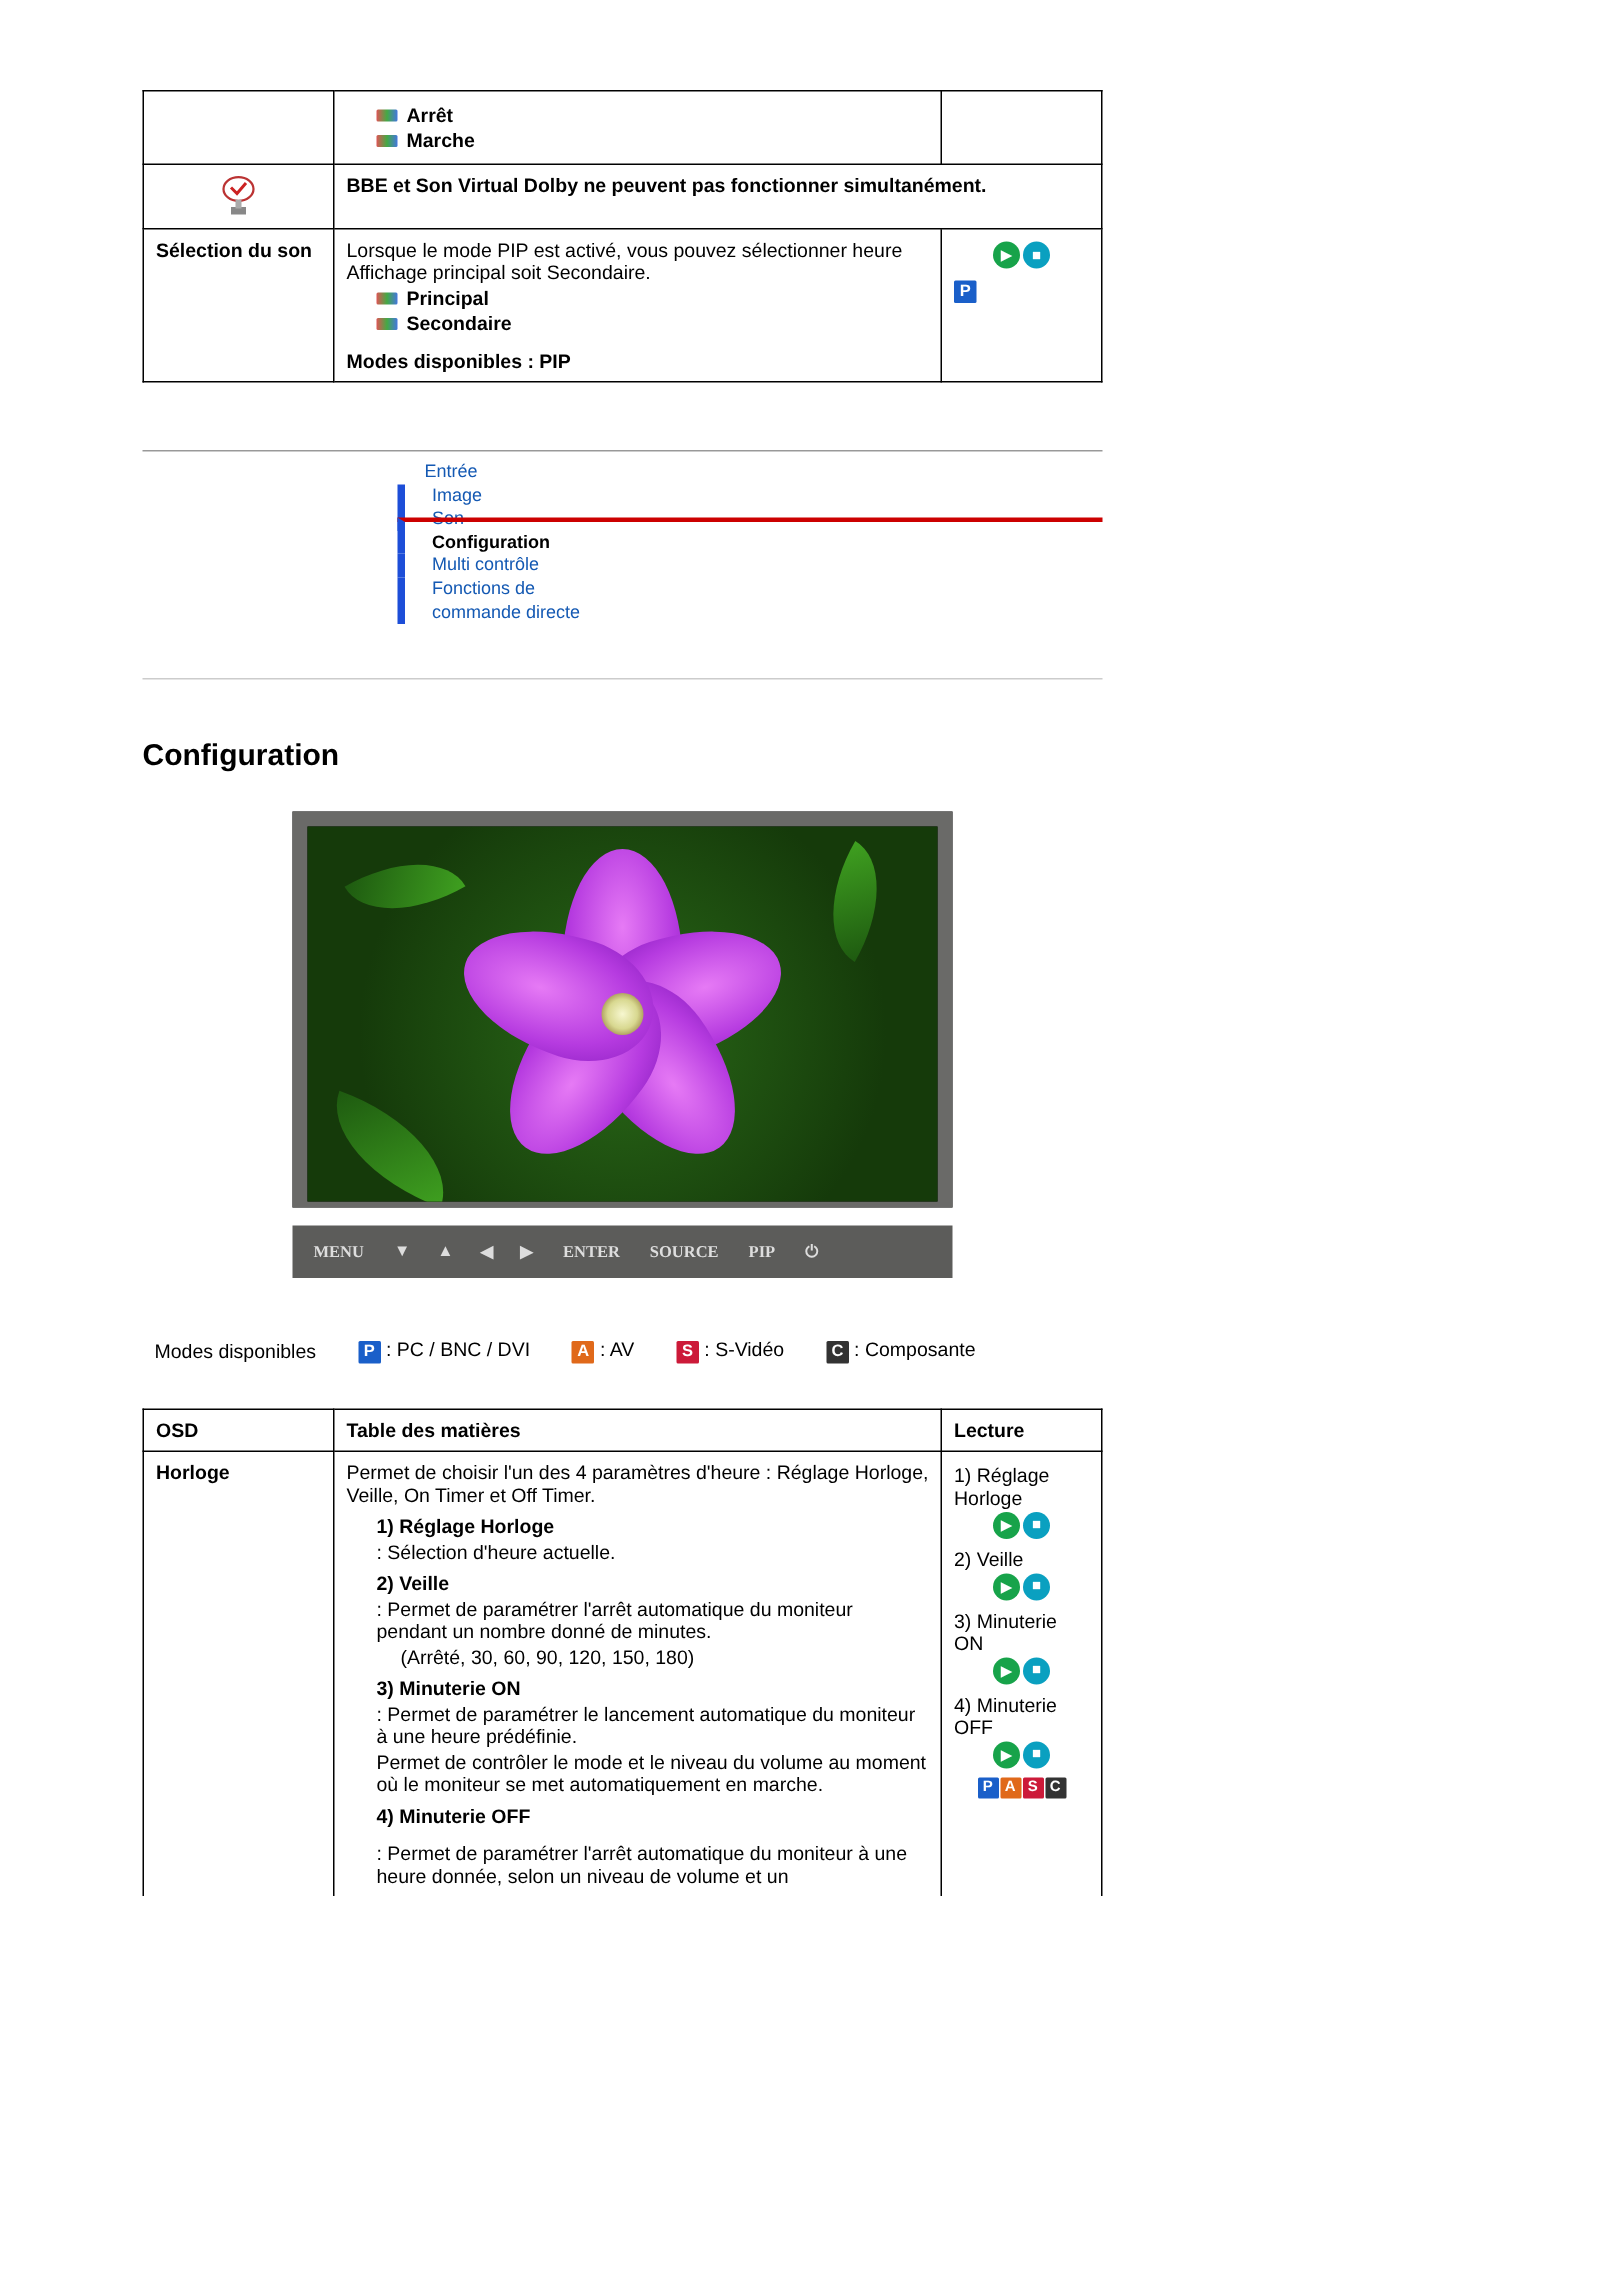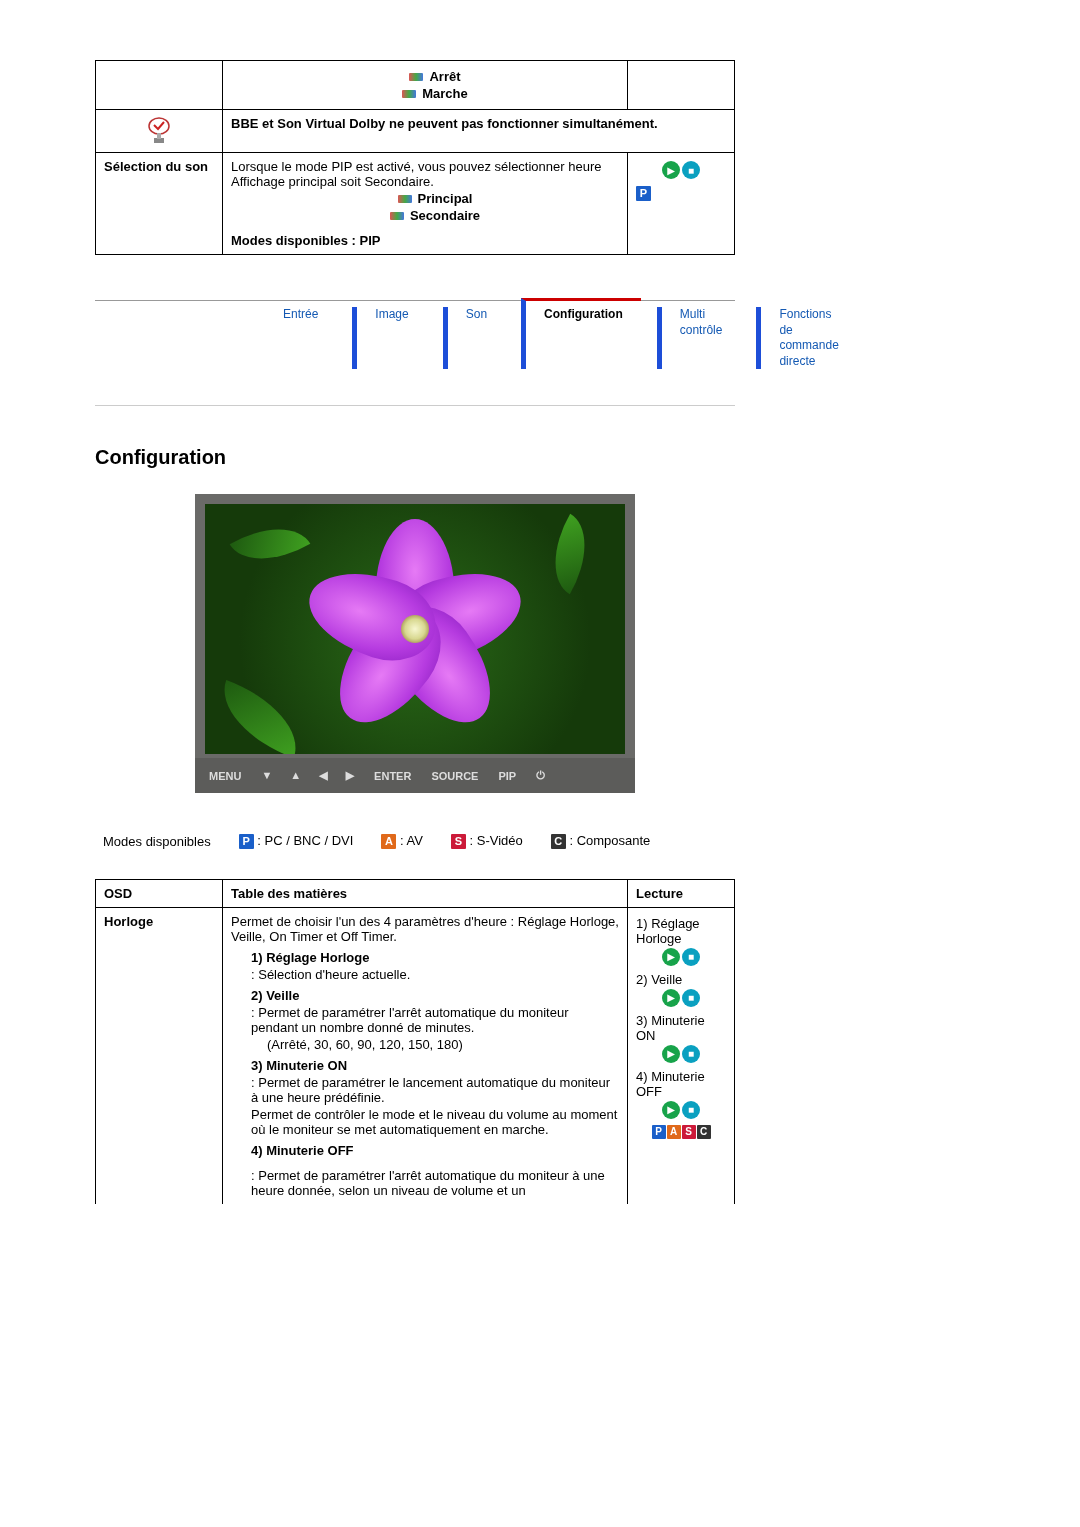--- a/index.html
+++ b/index.html
@@ -39,21 +39,20 @@
   }
   .lecture-col {
     width: 80px;
     font-weight: bold;
   }
   .bullet-line {
     display: flex;
     align-items: center;
     gap: 6px;
     margin: 2px 0 2px 20px;
-    justify-content: center;
   }
   .color-mark {
     width: 14px; height: 8px;
     display: inline-block;
     background: linear-gradient(90deg,#d55,#4a4,#47d);
     border-radius:1px;
   }
   .bold { font-weight: bold; }
   .note-row td {
     text-align: left;
@@ -61,24 +60,25 @@
   .note-icon {
     width: 40px;
     text-align:center;
   }
   .note-icon svg { display:block; margin:0 auto; }
   .tabs {
     margin: 45px 0 30px 0;
     border-top: 1px solid #999;
     padding: 6px 0 6px 0;
     display:flex;
-    gap:16px;
+    gap:0;
     font-size:12px;
     justify-content: space-between;
     padding-left: 170px;
+    flex-direction: column;
   }
   .tab {
     color:#1459b3;
     padding:0 18px;
     border-left:5px solid #1d4ed8;
     line-height:1.3;
   }
   .tab:first-child { border-left:none; }
   .tab.active { color:#000; font-weight:bold; }
   .tab.red-line { border-top:3px solid #c00; margin-top:-9px; padding-top:6px;}
@@ -259,21 +259,21 @@
           <div class="flower">
             <div class="petal" style="transform:rotate(0deg)"></div>
             <div class="petal" style="transform:rotate(72deg)"></div>
             <div class="petal" style="transform:rotate(144deg)"></div>
             <div class="petal" style="transform:rotate(216deg)"></div>
             <div class="petal" style="transform:rotate(288deg)"></div>
             <div class="center-dot"></div>
           </div>
         </div>
       </div>
-      <div class="monitor-bar" style="width:412px; margin:0 auto;">
+      <div class="monitor-bar" style="width:412px; margin:12px auto;font-family:Liberation Serif, serif;">
         <span class="mb-item">MENU</span>
         <span class="mb-arrows">
           <span>▼</span>
           <span>▲</span>
           <span>◀</span>
           <span>▶</span>
         </span>
         <span class="mb-item">ENTER</span>
         <span class="mb-item">SOURCE</span>
         <span class="mb-item">PIP</span>

